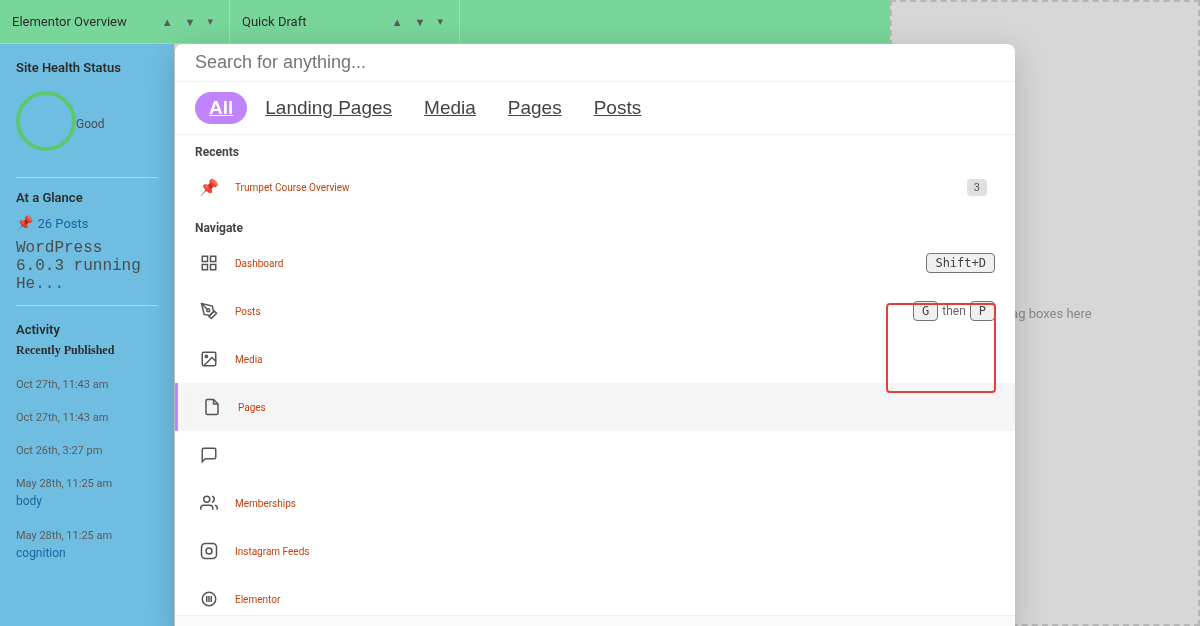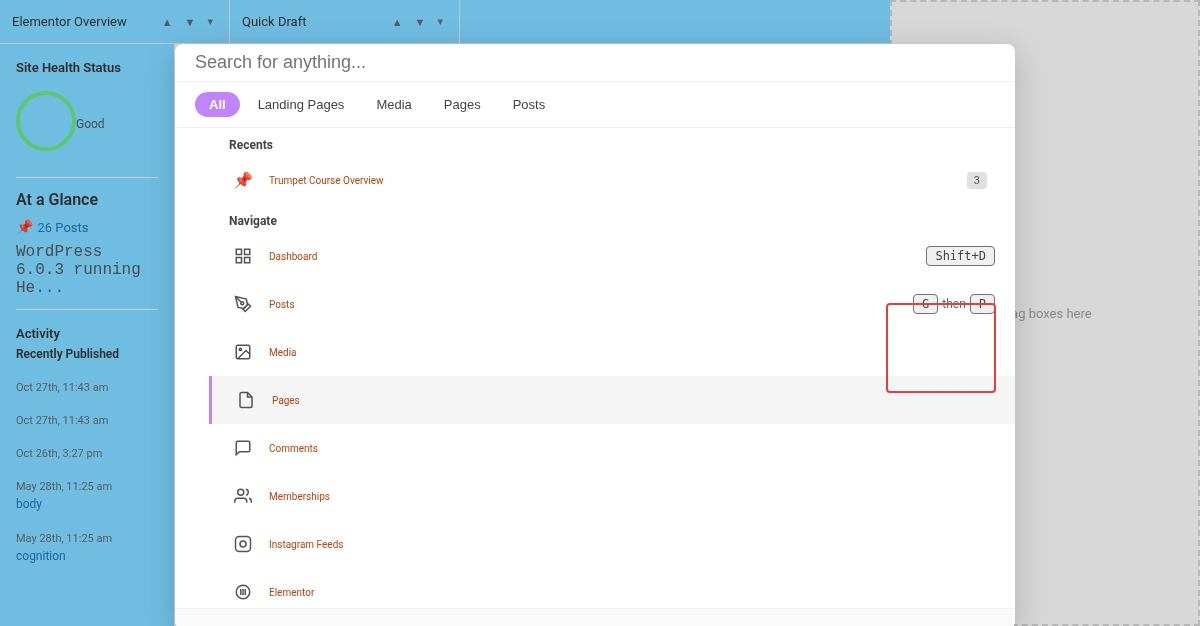--- a/index.html
+++ b/index.html
@@ -20,21 +20,21 @@
       height: 626px;
       background: #f0f0f1;
     }
 
     
     .widget-bar {
       position: absolute;
       top: 0; left: 0;
       width: 890px;
       height: 44px;
-      background: #7dd3fc;
+      background: #86efac;
       border-bottom: 1px solid #ddd;
       display: flex;
       align-items: flex-end;
     }
 
     .widget-header {
       display: flex;
       align-items: center;
       padding: 0 12px;
       height: 100%;
@@ -131,21 +131,21 @@
     }
 
     .divider {
       height: 1px;
       background: #e5e5e5;
       margin: 12px 0;
     }
 
     
     .section-title {
-      font-size: 16px;
+      font-size: 13px;
       font-weight: 600;
       color: #333;
       margin-bottom: 10px;
     }
 
     .posts-link {
       color: #2271b1;
       text-decoration: none;
       font-size: 13px;
       display: flex;
@@ -179,20 +179,21 @@
       font-weight: 600;
       color: #333;
       margin-bottom: 6px;
     }
 
     .recently-published {
       font-size: 12px;
       font-weight: 600;
       color: #333;
       margin-bottom: 6px;
+      font-family: Liberation Serif, serif;
     }
 
     .activity-item {
       margin-bottom: 6px;
     }
 
     .activity-date {
       font-size: 11px;
       color: #666;
       margin-top: 20px;
@@ -247,39 +248,39 @@
       display: flex;
       align-items: center;
       padding: 10px 20px;
       gap: 4px;
       border-bottom: 1px solid #f0f0f0;
     }
 
     .filter-tab {
       padding: 5px 14px;
       border-radius: 20px;
-      font-size: 13px;
+      font-size: 19px;
       cursor: pointer;
       border: none;
       background: transparent;
       color: #444;
       font-weight: 500;
+      text-decoration: underline;
     }
 
     .filter-tab.active {
       background: #c084fc;
       color: #fff;
       font-weight: 600;
     }
 
     
     .results-list {
       max-height: 480px;
       overflow-y: auto;
-      margin-left: 34px;
     }
 
     .section-header {
       padding: 10px 20px 4px;
       font-size: 12px;
       font-weight: 700;
       color: #444;
       text-transform: none;
     }
 
@@ -516,21 +517,20 @@
       </div>
       <span class="result-label">Pages</span>
     </div>
 
     <div class="result-item">
       <div class="result-icon">
         <svg width="18" height="18" viewBox="0 0 24 24" fill="none" stroke="#555" stroke-width="2">
           <path d="M21 15a2 2 0 0 1-2 2H7l-4 4V5a2 2 0 0 1 2-2h14a2 2 0 0 1 2 2z"></path>
         </svg>
       </div>
-      <span class="result-label">Comments</span>
     </div>
 
     <div class="result-item">
       <div class="result-icon">
         <svg width="18" height="18" viewBox="0 0 24 24" fill="none" stroke="#555" stroke-width="2">
           <path d="M17 21v-2a4 4 0 0 0-4-4H5a4 4 0 0 0-4 4v2"></path>
           <circle cx="9" cy="7" r="4"></circle>
           <path d="M23 21v-2a4 4 0 0 0-3-3.87"></path>
           <path d="M16 3.13a4 4 0 0 1 0 7.75"></path>
         </svg>

